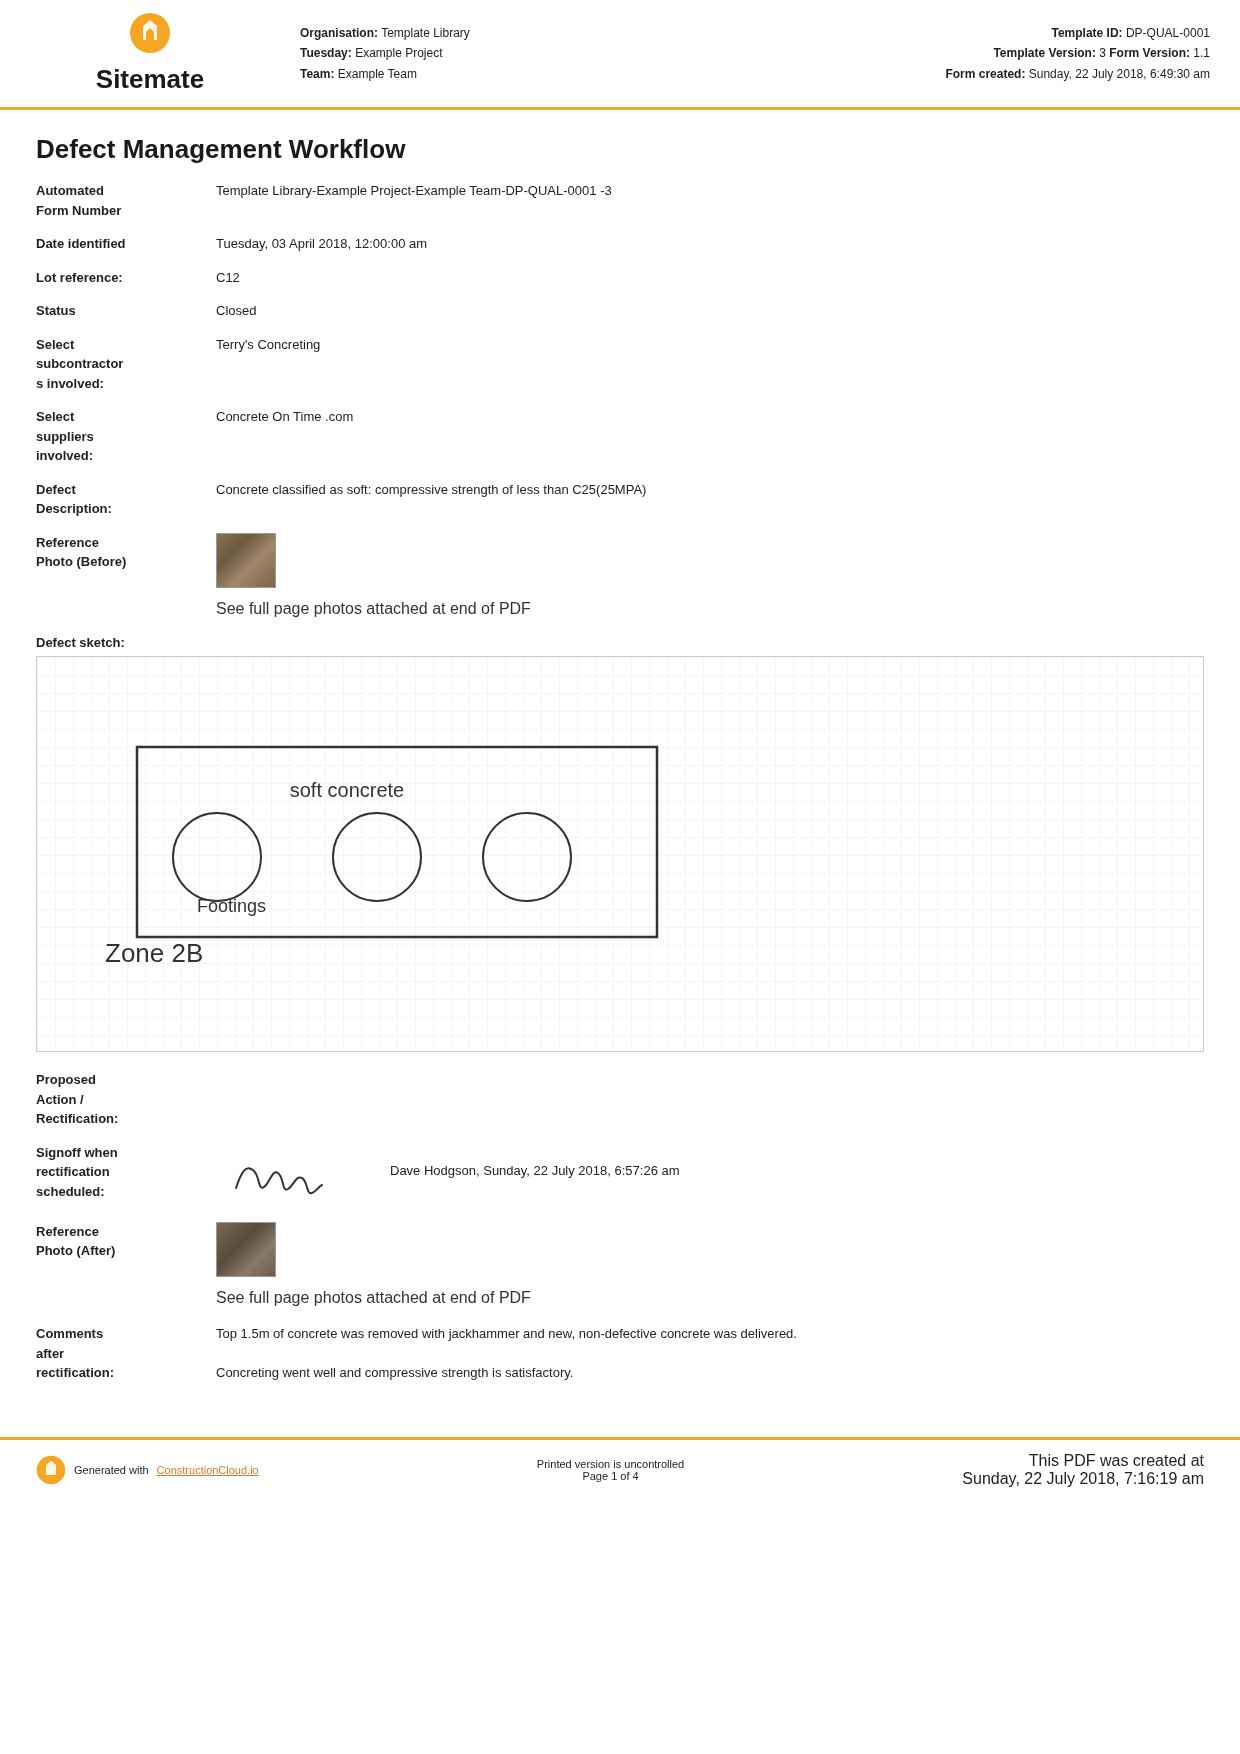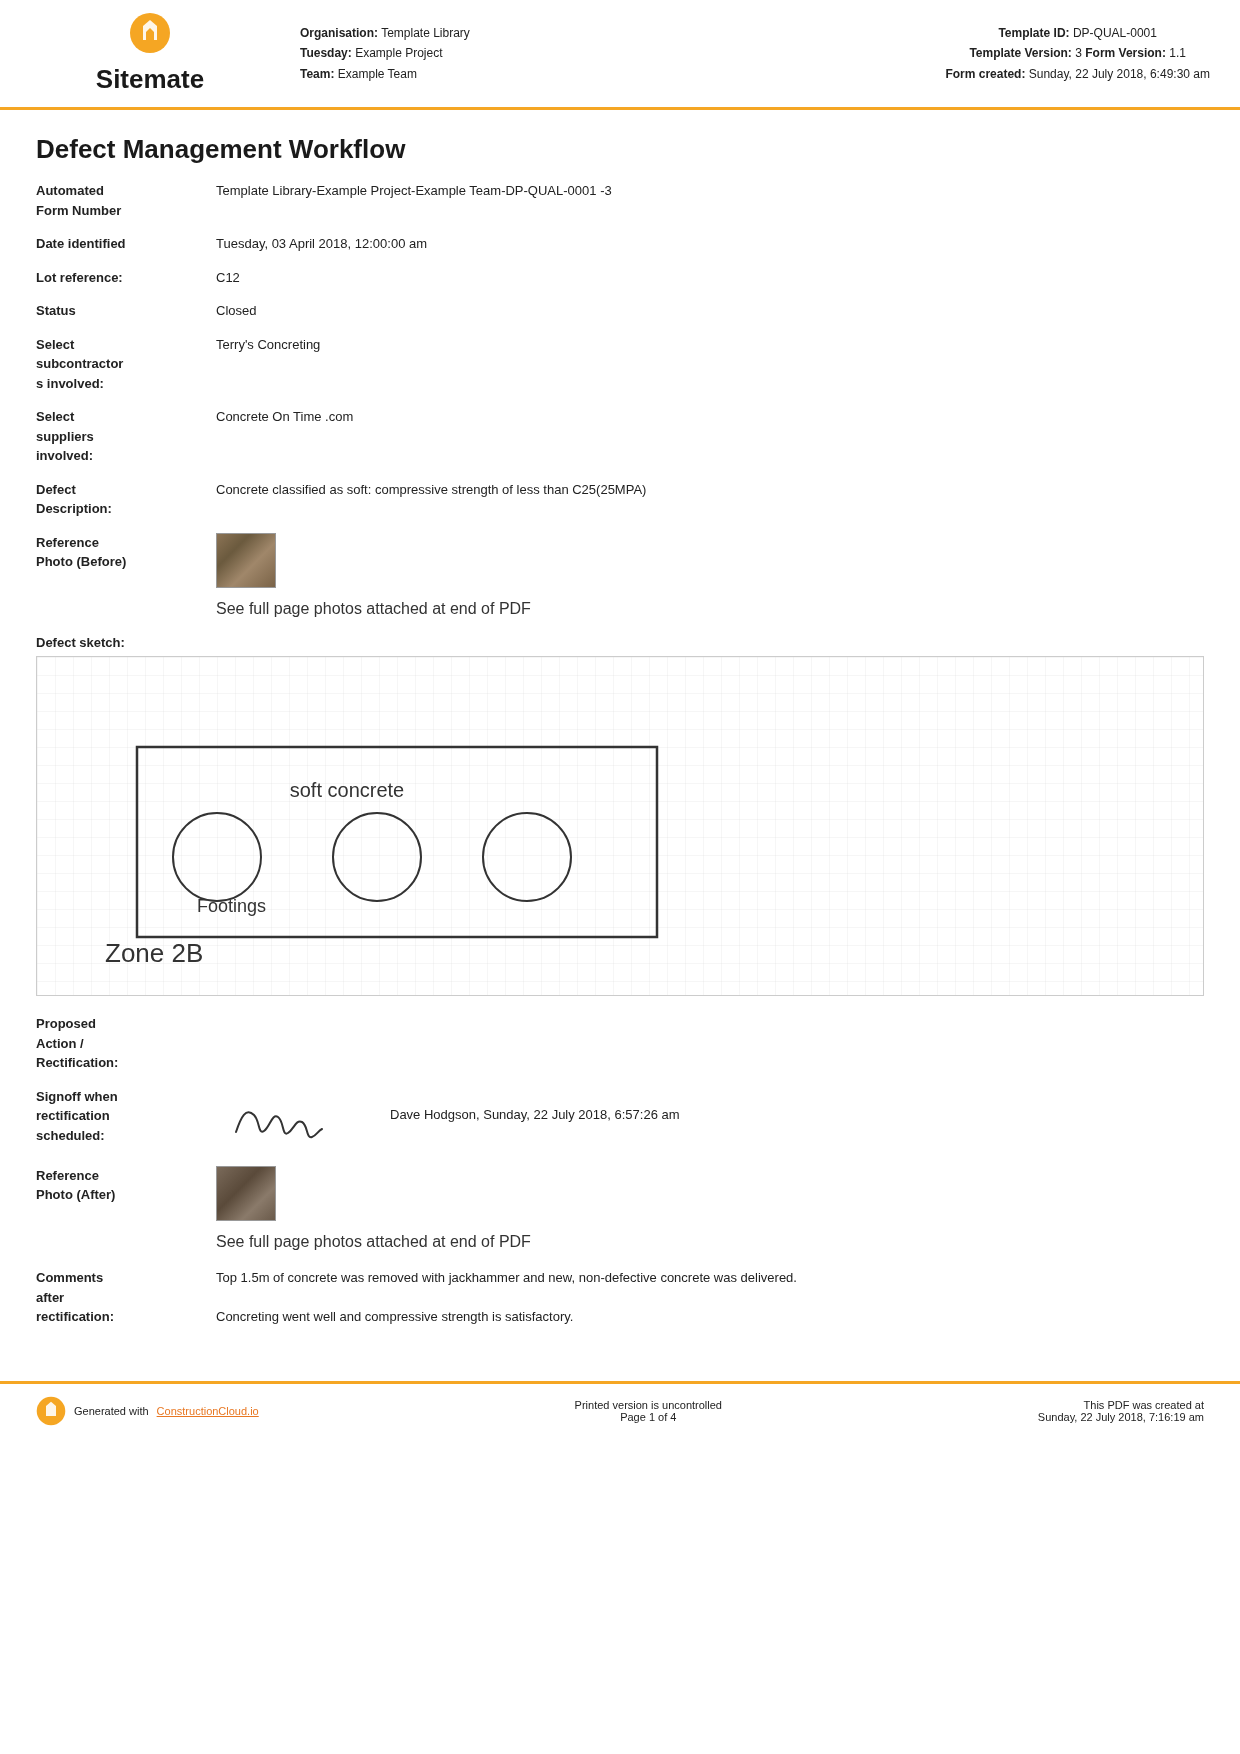--- a/index.html
+++ b/index.html
@@ -37,21 +37,21 @@
     }
     .header-meta-center {
       flex: 1;
       padding-left: 30px;
       font-size: 12px;
       line-height: 1.7;
     }
     .header-meta-right {
       font-size: 12px;
       line-height: 1.7;
-      text-align: center;
+      text-align: right;
     }
     .header-meta-center strong, .header-meta-right strong {
       font-weight: bold;
     }
 
     
     .main {
       padding: 24px 36px 20px 36px;
     }
 
@@ -83,21 +83,21 @@
 
     
     .sketch-label {
       font-weight: bold;
       font-size: 13px;
       margin-bottom: 6px;
     }
     .sketch-container {
       border: 1px solid #ccc;
       width: 100%;
-      height: 340px;
+      height: 396px;
       position: relative;
       overflow: hidden;
       margin-bottom: 18px;
     }
     .sketch-grid {
       position: absolute;
       top: 0; left: 0;
       width: 100%; height: 100%;
     }
 
@@ -143,21 +143,21 @@
       display: flex;
       align-items: center;
       gap: 8px;
       font-size: 11px;
     }
     .footer-center {
       font-size: 11px;
       text-align: center;
     }
     .footer-right {
-      font-size: 11px;
+      font-size: 16px;
       text-align: right;
     }
     .footer-link {
       color: #e87722;
       text-decoration: underline;
     }
   </style>
 </head>
 <body>
 

